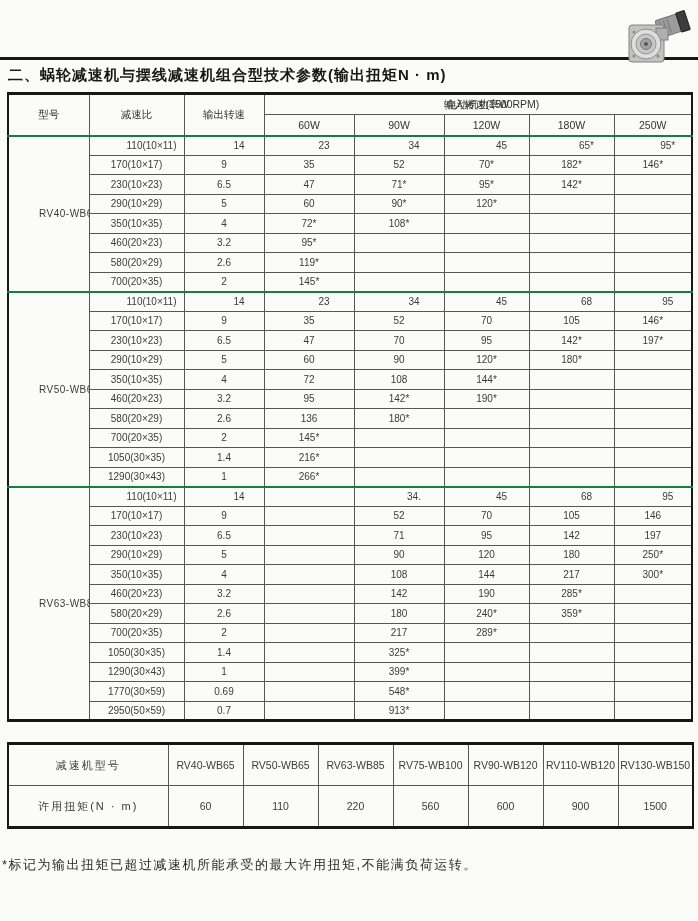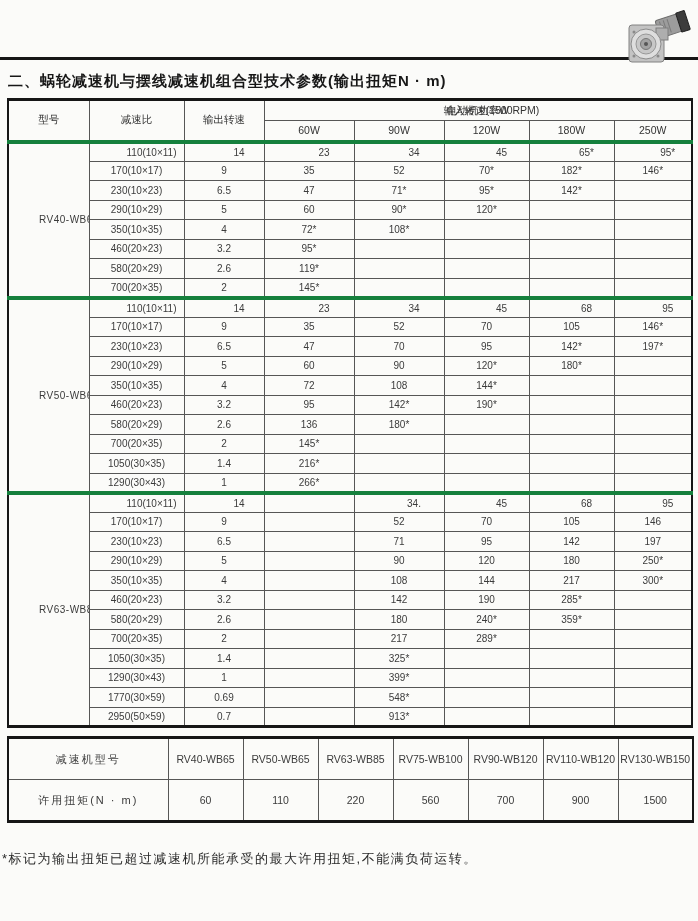--- a/index.html
+++ b/index.html
@@ -7,41 +7,41 @@
     width:698px;height:921px;overflow:hidden;
     background:#fbfbf9;
     font-family:"Liberation Sans","DejaVu Sans",sans-serif;
     color:#3d3d3d;
     position:relative;
   }
   .top-strip{position:relative;height:57px;}
   .photo{position:absolute;top:10px;right:6px;width:66px;height:60px;}
   .rule{height:3px;background:#161616;width:698px;}
   .sec-title{
-    margin:12px 0 7px 8px;
+    margin:6px 0 7px 8px;
     font-size:15px;font-weight:bold;color:#171717;
     letter-spacing:1px;
   }
   table{border-collapse:collapse;table-layout:fixed;margin-left:7px;}
   .main{width:684px;height:628px;border:2px solid #161616;border-top-width:3px;border-bottom-width:3px;}
   .main th,.main td{
     border:1px solid #565656;
     font-size:10px;font-weight:normal;
     text-align:center;vertical-align:middle;
     padding:0;color:#3b3b3b;
     overflow:hidden;white-space:nowrap;
   }
   .main thead tr{height:21px;}
   .main tbody tr{height:19.5px;}
   .main thead th{font-size:10.5px;color:#333;margin-top:8px;}
   .power-head{text-align:left;position:relative;padding-left:10px;}
   .power-head .is{position:absolute;left:42%;top:50%;transform:translateY(-50%);text-align:right;}
-  .main tbody tr.group-start td{border-top:4px solid #15803d;padding-left:30px;}
+  .main tbody tr.group-start td{border-top:2px solid #15803d;padding-left:30px;}
   .main td.model{font-size:10px;letter-spacing:0.5px;}
-  .torque{width:685px;border:2px solid #161616;border-top-width:3px;border-bottom-width:3px;margin-top:8px;}
+  .torque{width:685px;border:2px solid #161616;border-top-width:3px;border-bottom-width:3px;margin-top:20px;}
   .torque td{
     border:1px solid #565656;height:40px;
     font-size:10.5px;text-align:center;vertical-align:middle;
     color:#3b3b3b;padding:0;white-space:nowrap;
   }
   .torque td.lbl{font-size:11px;letter-spacing:2px;}
   .footnote{
     margin:27px 0 0 2px;
     font-size:13px;color:#2b2b2b;letter-spacing:1.5px;
   }
@@ -406,21 +406,21 @@
         <td>RV90-WB120</td>
         <td>RV110-WB120</td>
         <td>RV130-WB150</td>
       </tr>
       <tr>
         <td class="lbl">许用扭矩(N · m)</td>
         <td>60</td>
         <td>110</td>
         <td>220</td>
         <td>560</td>
-        <td>700</td>
+        <td>600</td>
         <td>900</td>
         <td>1500</td>
       </tr>
     </tbody>
   </table>
 
   <p class="footnote">*标记为输出扭矩已超过减速机所能承受的最大许用扭矩,不能满负荷运转。</p>
 
 </div>
 

